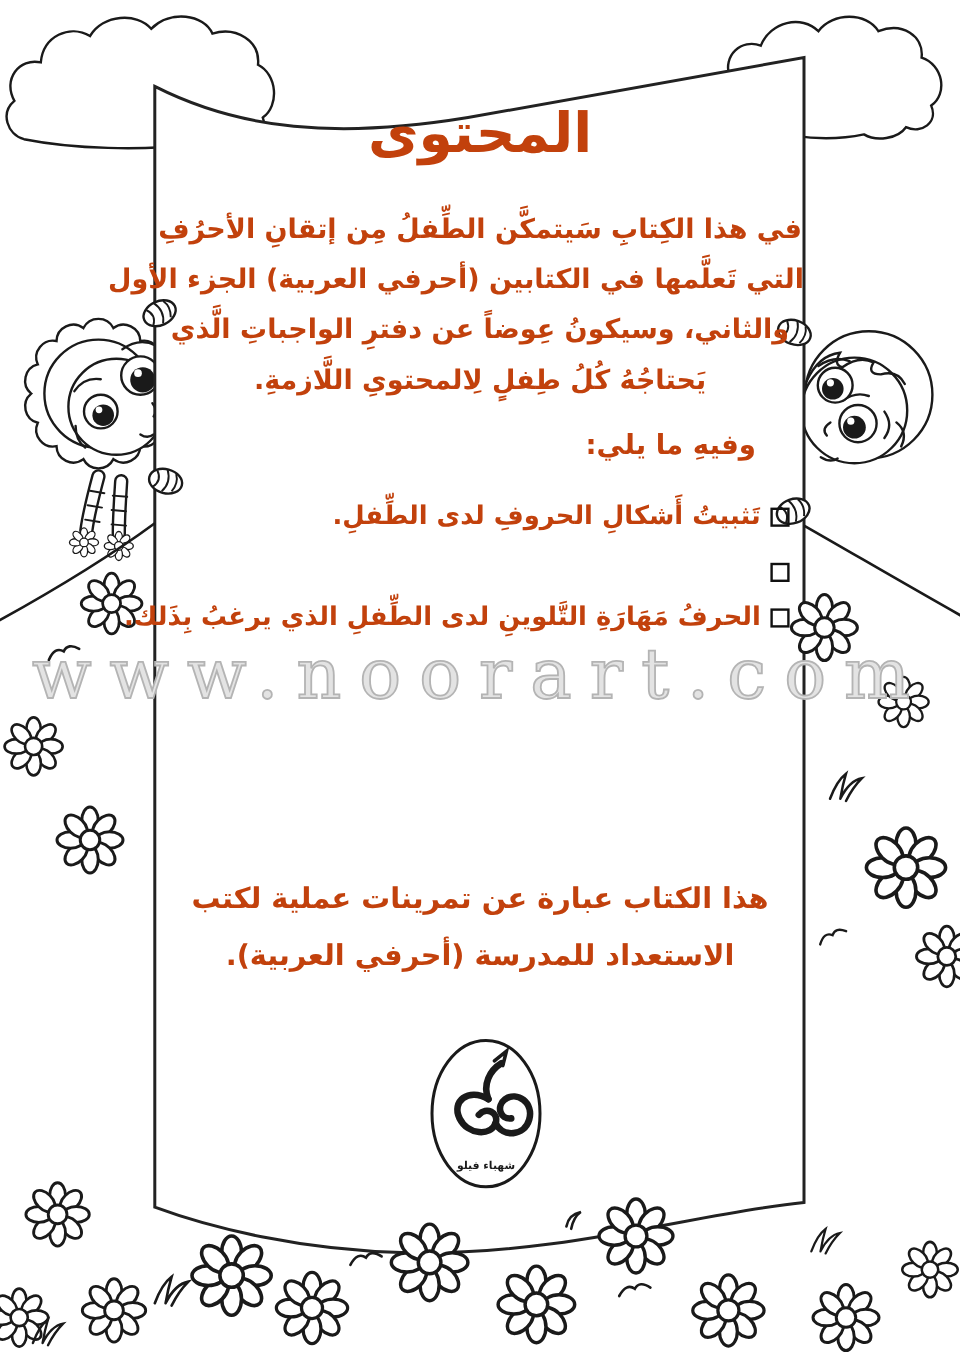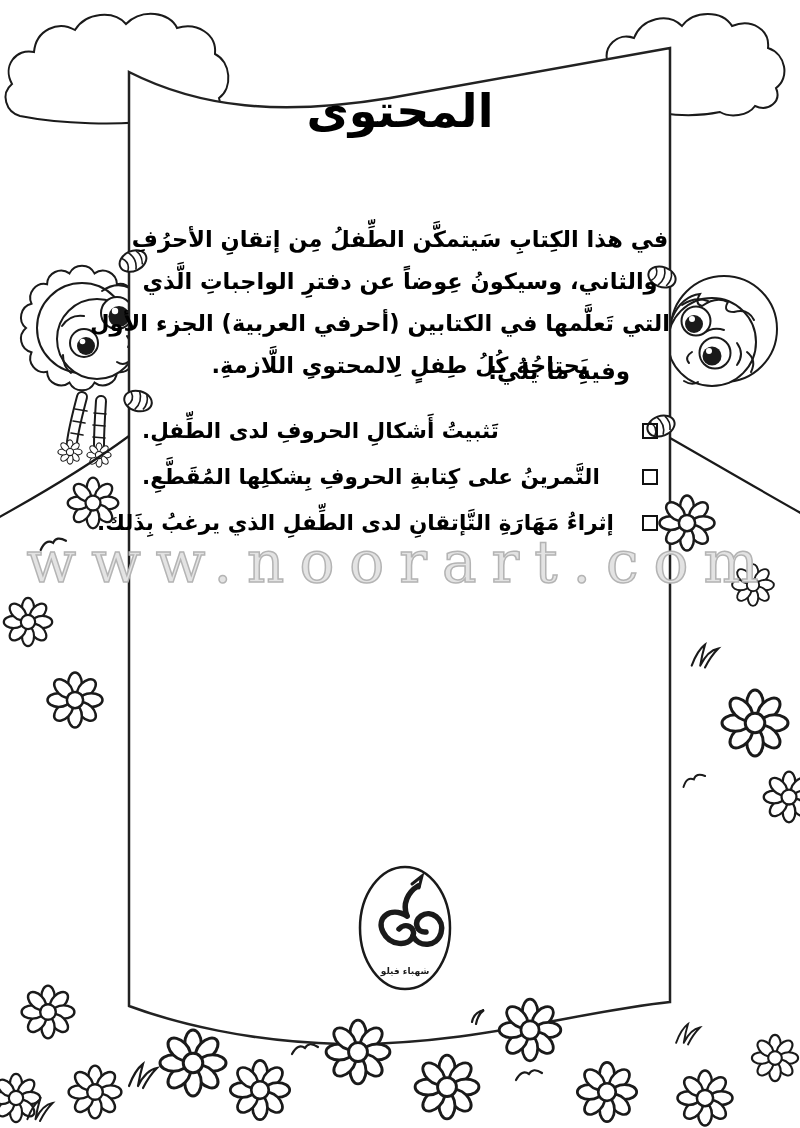--- a/index.html
+++ b/index.html
@@ -3,28 +3,28 @@
 <meta charset="utf-8">
 <style>
   html,body{margin:0;padding:0;background:#fff;}
   .page{position:relative;width:800px;height:1128px;background:#fff;overflow:hidden;
         font-family:"DejaVu Sans",sans-serif;color:#1a1a1a;}
   .decor{position:absolute;inset:0;z-index:0;}
   .watermark{position:absolute;top:528px;left:-15px;right:-15px;z-index:1;
         text-align:center;white-space:nowrap;direction:ltr;
         font-family:"DejaVu Serif",serif;font-size:58px;letter-spacing:15px;
         color:#e3e3e3;-webkit-text-stroke:1.5px #b4b4b4;}
-  .txt{position:absolute;z-index:2;direction:rtl;font-weight:bold;color:#000000;}
+  .txt{position:absolute;z-index:2;direction:rtl;font-weight:bold;color:#c2410c;}
   .title{top:84px;left:130px;width:540px;text-align:center;font-size:46px;}
   .intro{top:170px;left:130px;width:540px;text-align:center;font-size:22.5px;
-         line-height:42px;white-space:nowrap;margin-top:48px;}
+         line-height:42px;white-space:nowrap;}
   .list-intro{top:358px;right:170px;font-size:23px;margin-left:12px;}
   .bullets{top:414px;right:142px;width:516px;}
-  .bullet-row{display:flex;align-items:flex-start;gap:28px;margin-bottom:13px;
-         font-size:21.5px;line-height:33px;white-space:nowrap;justify-content:space-between;}
+  .bullet-row{display:flex;align-items:flex-start;gap:8px;margin-bottom:13px;
+         font-size:21.5px;line-height:33px;white-space:nowrap;}
   .bullet-square{width:12px;height:12px;border:2px solid #111;margin-top:9px;flex:none;}
   .footer{top:726px;left:130px;width:540px;text-align:center;font-size:24px;line-height:47px;}
 </style>
 </head>
 <body>
 
 <div class="page">
 
   <svg class="decor" width="800" height="1128" viewBox="0 0 800 1128">
     <defs>
@@ -177,36 +177,39 @@
       <use href="#hand" transform="translate(661,426) rotate(-20)"></use>
     </g>
   </svg>
 
   <div class="watermark">www.noorart.com</div>
 
   <div class="txt title">المحتوى</div>
 
   <div class="txt intro">
     <div>في هذا الكِتابِ سَيتمكَّن الطِّفلُ مِن إتقانِ الأحرُفِ</div>
+    <div>التي تَعلَّمها في الكتابين (أحرفي العربية) الجزء الأول</div>
     <div>والثاني، وسيكونُ عِوضاً عن دفترِ الواجباتِ الَّذي</div>
-    <div>التي تَعلَّمها في الكتابين (أحرفي العربية) الجزء الأول</div>
     <div>يَحتاجُهُ كُلُ طِفلٍ لِالمحتوىِ اللَّازمةِ.</div>
   </div>
 
   <div class="txt list-intro">وفيهِ ما يلي:</div>
 
   <div class="txt bullets">
     <div class="bullet-row">
       <span class="bullet-square"></span>
       <span>تَثبيتُ أَشكالِ الحروفِ لدى الطِّفلِ.</span>
     </div>
     <div class="bullet-row">
       <span class="bullet-square"></span>
-      <span>التَّمرينُ على كِتابةِ الحروفِ بِشكلِها المُقَطَّعِ.</span>
     </div>
     <div class="bullet-row">
       <span class="bullet-square"></span>
-      <span>إثراءُ مَهَارَةِ التَّإتقانِ لدى الطِّفلِ الذي يرغبُ بِذَلك.</span>
+      <span>الحرفُ مَهَارَةِ التَّلوينِ لدى الطِّفلِ الذي يرغبُ بِذَلك.</span>
     </div>
   </div>
 
+  <div class="txt footer">
+    <div>هذا الكتاب عبارة عن تمرينات عملية لكتب</div>
+    <div>الاستعداد للمدرسة (أحرفي العربية).</div>
+  </div>
 
 </div>
 
 </body></html>

